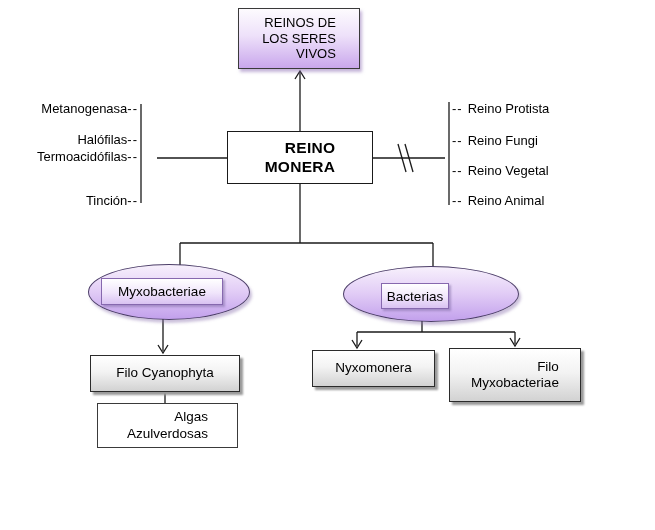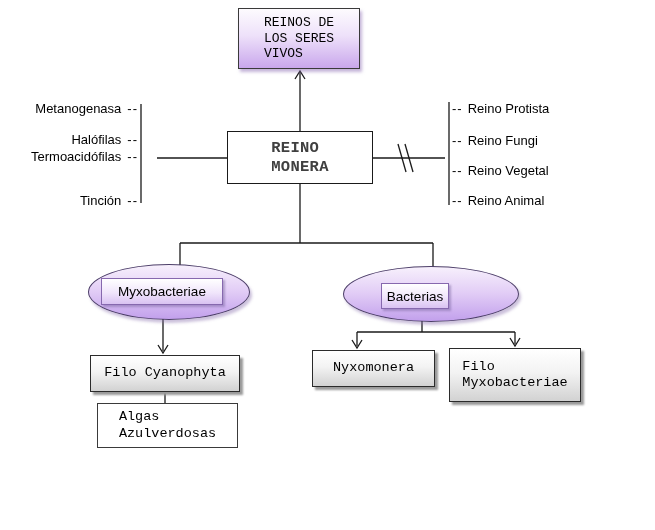--- a/index.html
+++ b/index.html
@@ -9,52 +9,51 @@
     background: #ffffff;
     font-family: "Liberation Sans", "DejaVu Sans", sans-serif;
     color: #000;
     overflow: hidden;
   }
   .wires { position: absolute; left: 0; top: 0; }
 
   .node {
     position: absolute;
     display: flex; align-items: center; justify-content: center;
-    text-align: left;
+    text-align: right;
     box-sizing: border-box;
     font-size: 13px;
     line-height: 1.22;
-    font-family: Liberation Mono, monospace;
   }
   .pre { white-space: pre-line; }
 
   .top-box {
     left: 238px; top: 8px; width: 122px; height: 61px;
     border: 1px solid #3a3a3a;
     background: linear-gradient(180deg, #fdfbfe 0%, #eee1fa 45%, #c9a7ec 100%);
     box-shadow: 2px 3px 3px rgba(150,120,185,0.55);
     font-size: 13px;
   }
 
   .root-box {
     left: 227px; top: 131px; width: 146px; height: 53px;
     border: 1.5px solid #1a1a1a;
     background: #ffffff;
     font-weight: bold;
     font-size: 15.5px;
-    color: #404040;
+    color: #000000;
     letter-spacing: 0.3px;
   }
 
   .side-row {
     position: absolute;
     display: flex; align-items: center;
     height: 17px;
     font-size: 13px;
-    gap: 6px;
+    gap: 0;
     white-space: nowrap;
   }
   .side-row.left  { right: 517px; justify-content: flex-end; }
   .side-row.right { left: 452px; justify-content: flex-start; gap: 5px; }
   .dash { letter-spacing: 1px; }
 
   .ellipse {
     position: absolute;
     border-radius: 50%;
     border: 1.5px solid #4c3e68;

